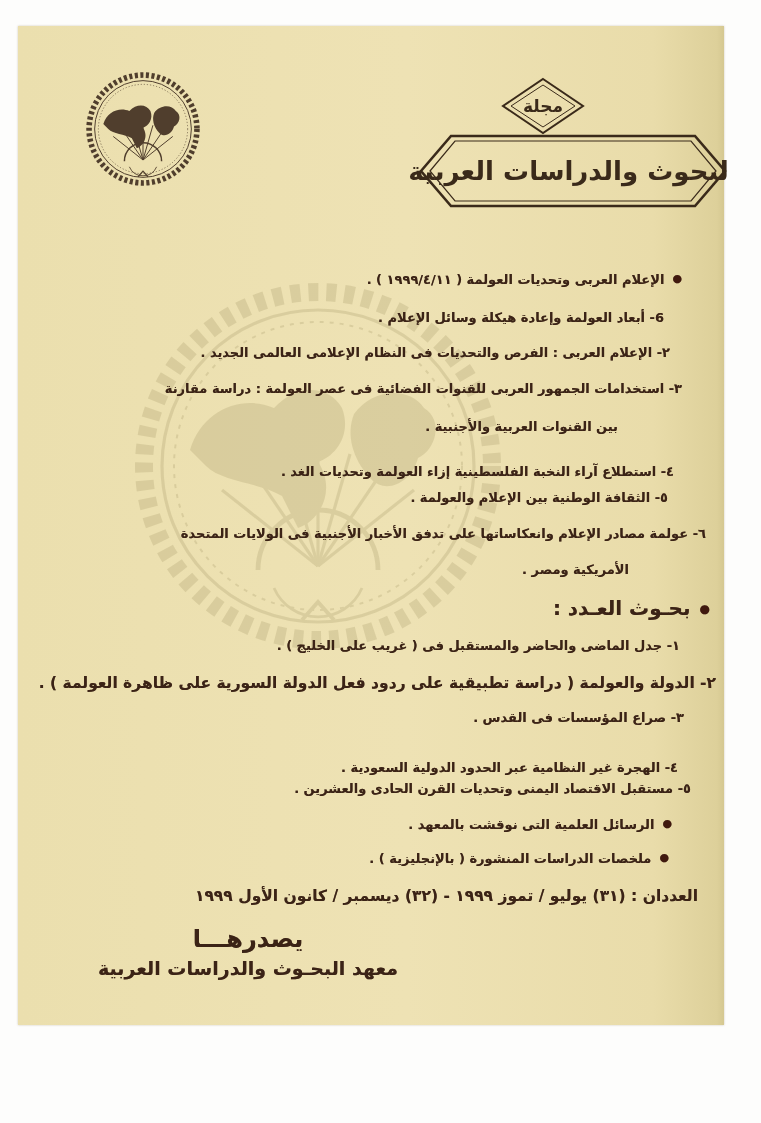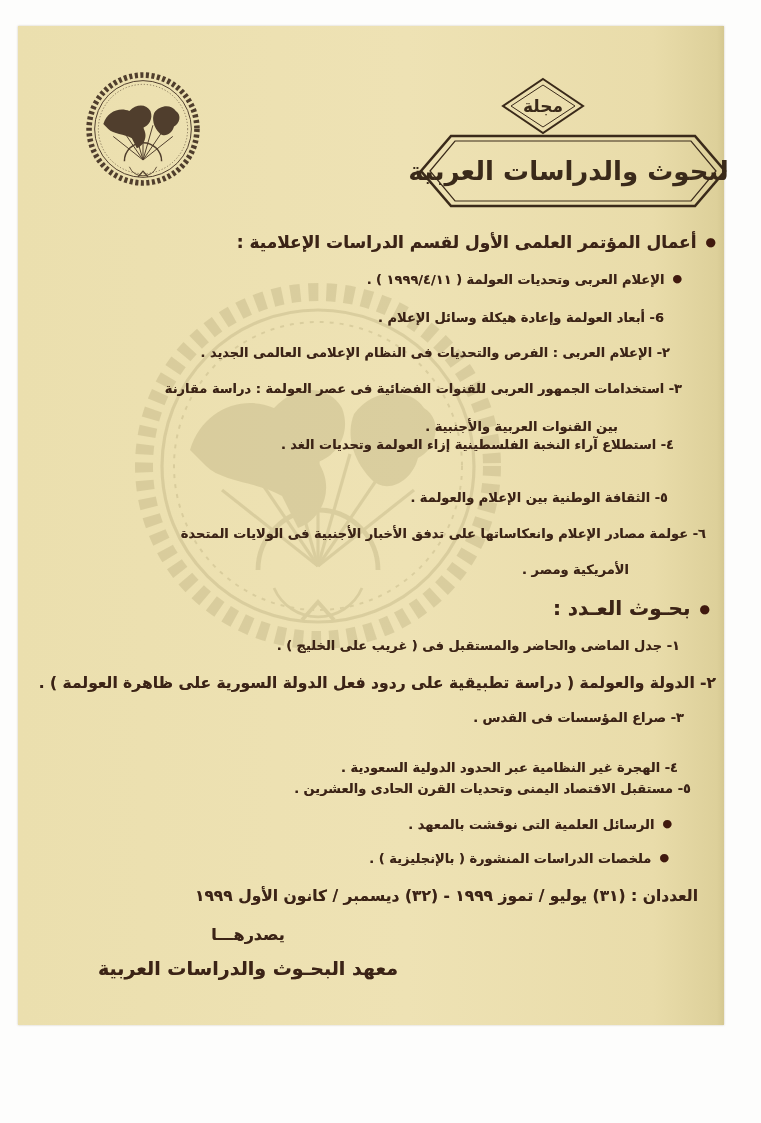--- a/index.html
+++ b/index.html
@@ -30,37 +30,37 @@
     text-shadow:0 0 .4px rgba(59,35,22,.55);
   }
   .bullet::before{content:"●";font-size:12px;color:#40190e;margin-left:9px;position:relative;top:-2px;}
   .bullet-small::before{content:"●";font-size:11px;color:#40190e;margin-left:8px;position:relative;top:-2px;}
   .l-h1 {top:206px;right:8px;font-size:17px;}
   .l-sub{top:246px;right:42px;}
   .l-c1 {top:284px;right:60px;}
   .l-c2 {top:319px;right:54px;}
   .l-c3a{top:355px;right:42px;}
   .l-c3b{top:393px;right:106px;text-align:right;}
-  .l-c4 {top:411px;right:50px;}
+  .l-c4 {top:438px;right:50px;}
   .l-c5 {top:464px;right:56px;text-align:right;}
   .l-c6a{top:500px;right:18px;}
   .l-c6b{top:536px;right:95px;}
   .l-h2 {top:570px;right:14px;font-size:20px;letter-spacing:1px;}
   .l-r1 {top:612px;right:44px;}
   .l-r2 {top:648px;right:8px;font-size:15.5px;}
   .l-r3 {top:684px;right:40px;}
   .l-r4 {top:734px;right:46px;}
   .l-r5 {top:755px;right:33px;}
   .l-e1 {top:791px;right:52px;}
   .l-e2 {top:825px;right:55px;}
   .l-iss{top:861px;right:26px;font-size:15.5px;}
   .footer-block{position:absolute;left:20px;width:420px;display:flex;justify-content:center;}
   .l-pub1{top:899px;}
   .l-pub2{top:931px;}
-  .footer-block .ftxt{white-space:nowrap;color:#3b2316;font-weight:700;font-size:16px;text-shadow:0 0 .4px rgba(59,35,22,.55);}
+  .footer-block .ftxt{white-space:nowrap;color:#3b2316;font-weight:700;font-size:24px;text-shadow:0 0 .4px rgba(59,35,22,.55);}
   .l-pub2 .ftxt{font-size:19px;}
 </style>
 </head>
 <body>
 
 <svg width="0" height="0" style="position:absolute">
   <symbol id="emblem" viewBox="0 0 200 200">
     <circle cx="100" cy="100" r="87" fill="none" stroke="currentColor" stroke-width="9" stroke-dasharray="5 4"></circle>
     <circle cx="100" cy="100" r="78" fill="none" stroke="currentColor" stroke-width="1.6"></circle>
     <circle cx="100" cy="100" r="72" fill="none" stroke="currentColor" stroke-width="1" stroke-dasharray="2 3"></circle>
@@ -99,21 +99,20 @@
 
     <svg class="masthead" viewBox="0 0 320 140">
       <polygon points="136,3 176,30 136,57 96,30" fill="none" stroke="#3a2a1a" stroke-width="2"></polygon>
       <polygon points="136,9 168,30 136,51 104,30" fill="none" stroke="#3a2a1a" stroke-width="1"></polygon>
       <text class="badge-text" x="136" y="36" text-anchor="middle">مجلة</text>
       <polygon points="14,95 44,60 288,60 318,95 288,130 44,130" fill="none" stroke="#3a2a1a" stroke-width="2.6"></polygon>
       <polygon points="23,95 48,65 284,65 309,95 284,125 48,125" fill="none" stroke="#3a2a1a" stroke-width="1.2"></polygon>
       <text class="title-text" x="166" y="104" text-anchor="middle">البحوث والدراسات العربية</text>
     </svg>
 
-    <div class="line l-h1 bullet">أعمال المؤتمر العلمى الأول لقسم الدراسات الإعلامية :</div>
     <div class="line l-sub bullet-small">الإعلام العربى وتحديات العولمة ( ١٩٩٩/٤/١١ ) .</div>
     <div class="line l-c1">6- أبعاد العولمة وإعادة هيكلة وسائل الإعلام .</div>
     <div class="line l-c2">٢- الإعلام العربى : الفرص والتحديات فى النظام الإعلامى العالمى الجديد .</div>
     <div class="line l-c3a">٣- استخدامات الجمهور العربى للقنوات الفضائية فى عصر العولمة : دراسة مقارنة</div>
     <div class="line l-c3b">بين القنوات العربية والأجنبية .</div>
     <div class="line l-c4">٤- استطلاع آراء النخبة الفلسطينية إزاء العولمة وتحديات الغد .</div>
     <div class="line l-c5">٥- الثقافة الوطنية بين الإعلام والعولمة .</div>
     <div class="line l-c6a">٦- عولمة مصادر الإعلام وانعكاساتها على تدفق الأخبار الأجنبية فى الولايات المتحدة</div>
     <div class="line l-c6b">الأمريكية ومصر .</div>
 

